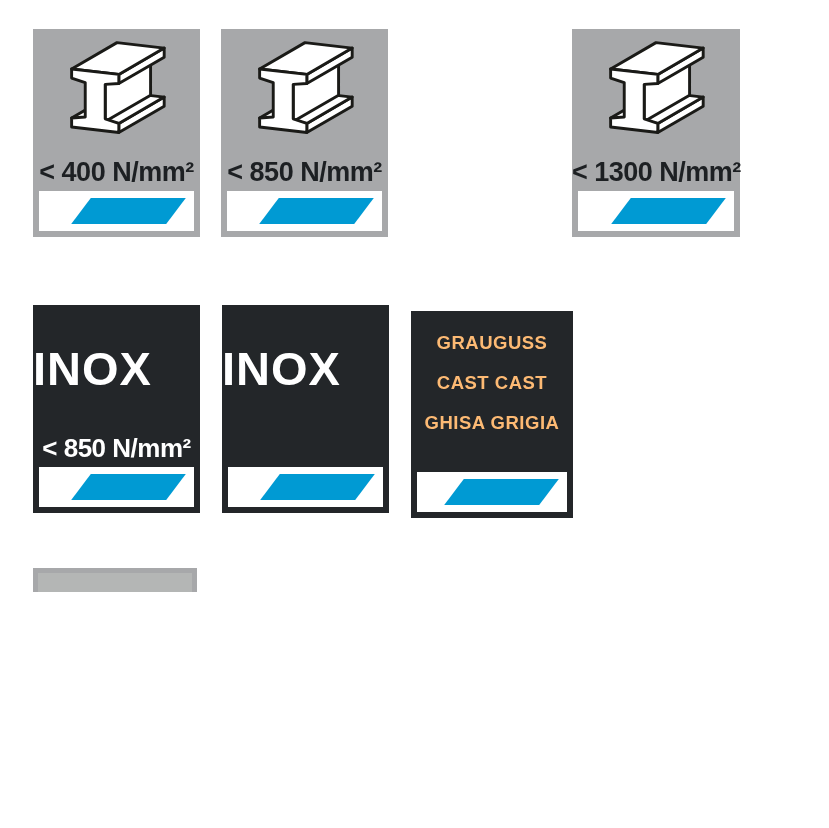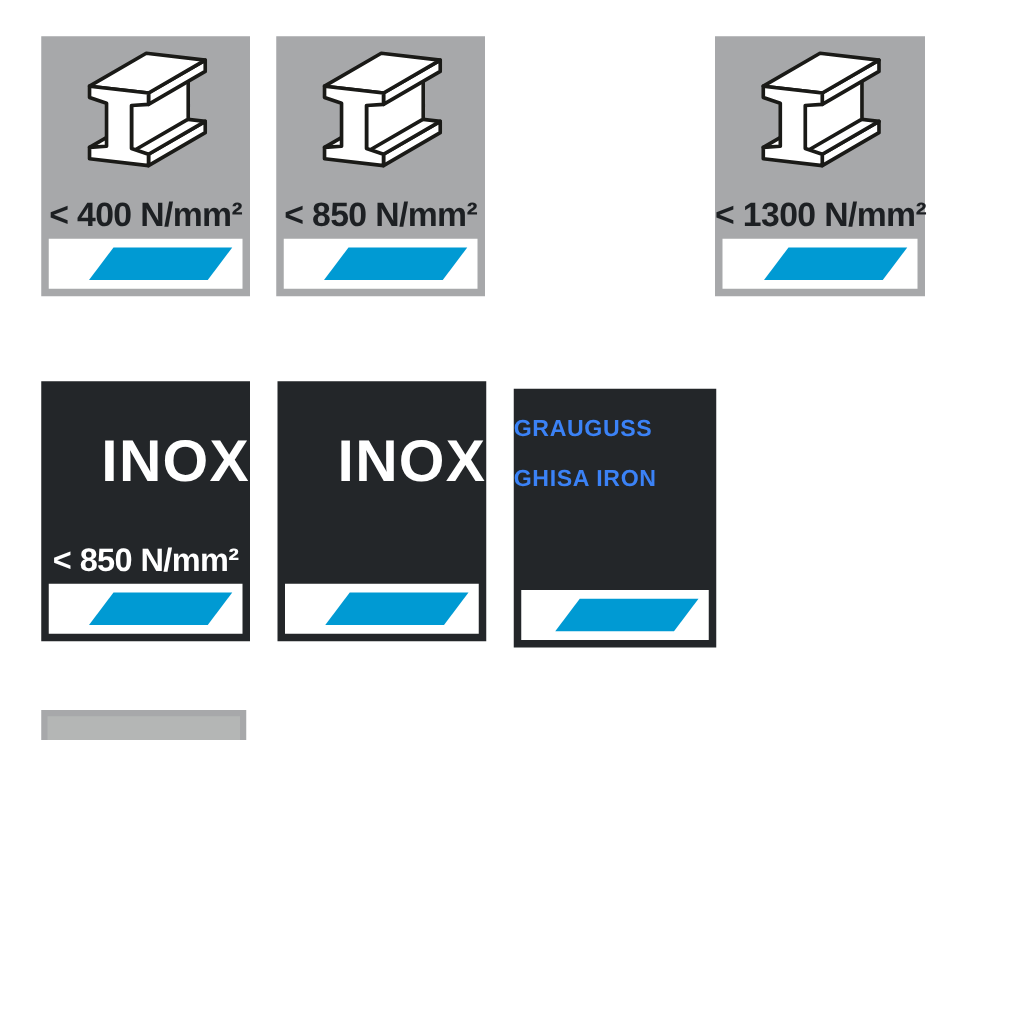--- a/index.html
+++ b/index.html
@@ -13,28 +13,28 @@
   .strip{position:absolute;left:6px;right:6px;bottom:6px;height:40px;background:#fff;}
   .para{position:absolute;top:7px;right:18px;width:95px;height:26px;
         background:var(--accent-blue,#009ad3);transform:skewX(-37deg);}
 
   
   .beam-svg{position:absolute;top:10px;left:50%;margin-left:-54px;width:108px;height:98px;}
   .steel-label{position:absolute;left:0;right:0;bottom:49px;text-align:center;
         font-weight:700;font-size:27px;letter-spacing:-0.5px;color:var(--label-dark,#1d2023);white-space:nowrap;}
 
   
-  .inox-title{position:absolute;left:0;right:0;top:36px;text-align:right;font-weight:700;
+  .inox-title{position:absolute;left:0;right:0;top:36px;text-align:left;font-weight:700;
         font-size:47px;letter-spacing:1px;color:#fff;}
   .inox-label{position:absolute;left:0;right:0;bottom:49px;text-align:center;font-weight:700;
         font-size:26px;letter-spacing:-0.5px;color:#fff;white-space:nowrap;}
 
   
-  .ci-lines{position:absolute;left:0;right:0;top:12px;text-align:left;font-weight:700;
-        font-size:18.5px;letter-spacing:0.5px;line-height:40px;color:#3b82f6;white-space:nowrap;}
+  .ci-lines{position:absolute;left:0;right:0;top:12px;text-align:center;font-weight:700;
+        font-size:18.5px;letter-spacing:0.5px;line-height:40px;color:#fdba74;white-space:nowrap;}
 
   
   .al-inner{position:absolute;left:5px;right:5px;top:5px;height:154px;
         background:var(--tile-gray-light,#b4b6b5);display:flex;align-items:center;justify-content:center;
         font-weight:700;font-size:37px;color:#f7f8f7;}
   .al-strip{position:absolute;left:5px;right:5px;bottom:5px;height:43px;background:#fff;}
   .para-half{position:absolute;top:8px;left:50%;margin-left:-50px;width:94px;height:21px;
         background:#fff;border:3px solid var(--accent-blue,#009ad3);transform:skewX(-37deg);overflow:hidden;}
   .para-half .fill{position:absolute;left:0;top:0;bottom:0;width:42%;background:var(--accent-blue,#009ad3);}
 </style>
@@ -98,21 +98,22 @@
   <div class="tile dark" style="left:222px;top:305px;width:167px;height:208px">
     <div class="inox-title">INOX</div>
     <div class="strip">
       <div class="para"></div>
     </div>
   </div>
 
   <div class="tile dark" style="left:411px;top:311px;width:162px;height:207px">
     <div class="ci-lines">
       <div>GRAUGUSS</div>
-      <div>GHISA IRON</div>
+      <div>CAST CAST</div>
+      <div>GHISA GRIGIA</div>
     </div>
     <div class="strip">
       <div class="para"></div>
     </div>
   </div>
 
   <div class="tile gray" style="left:33px;top:568px;width:164px;height:207px">
     <div class="al-inner">Al</div>
     <div class="al-strip">
       <div class="para-half">

